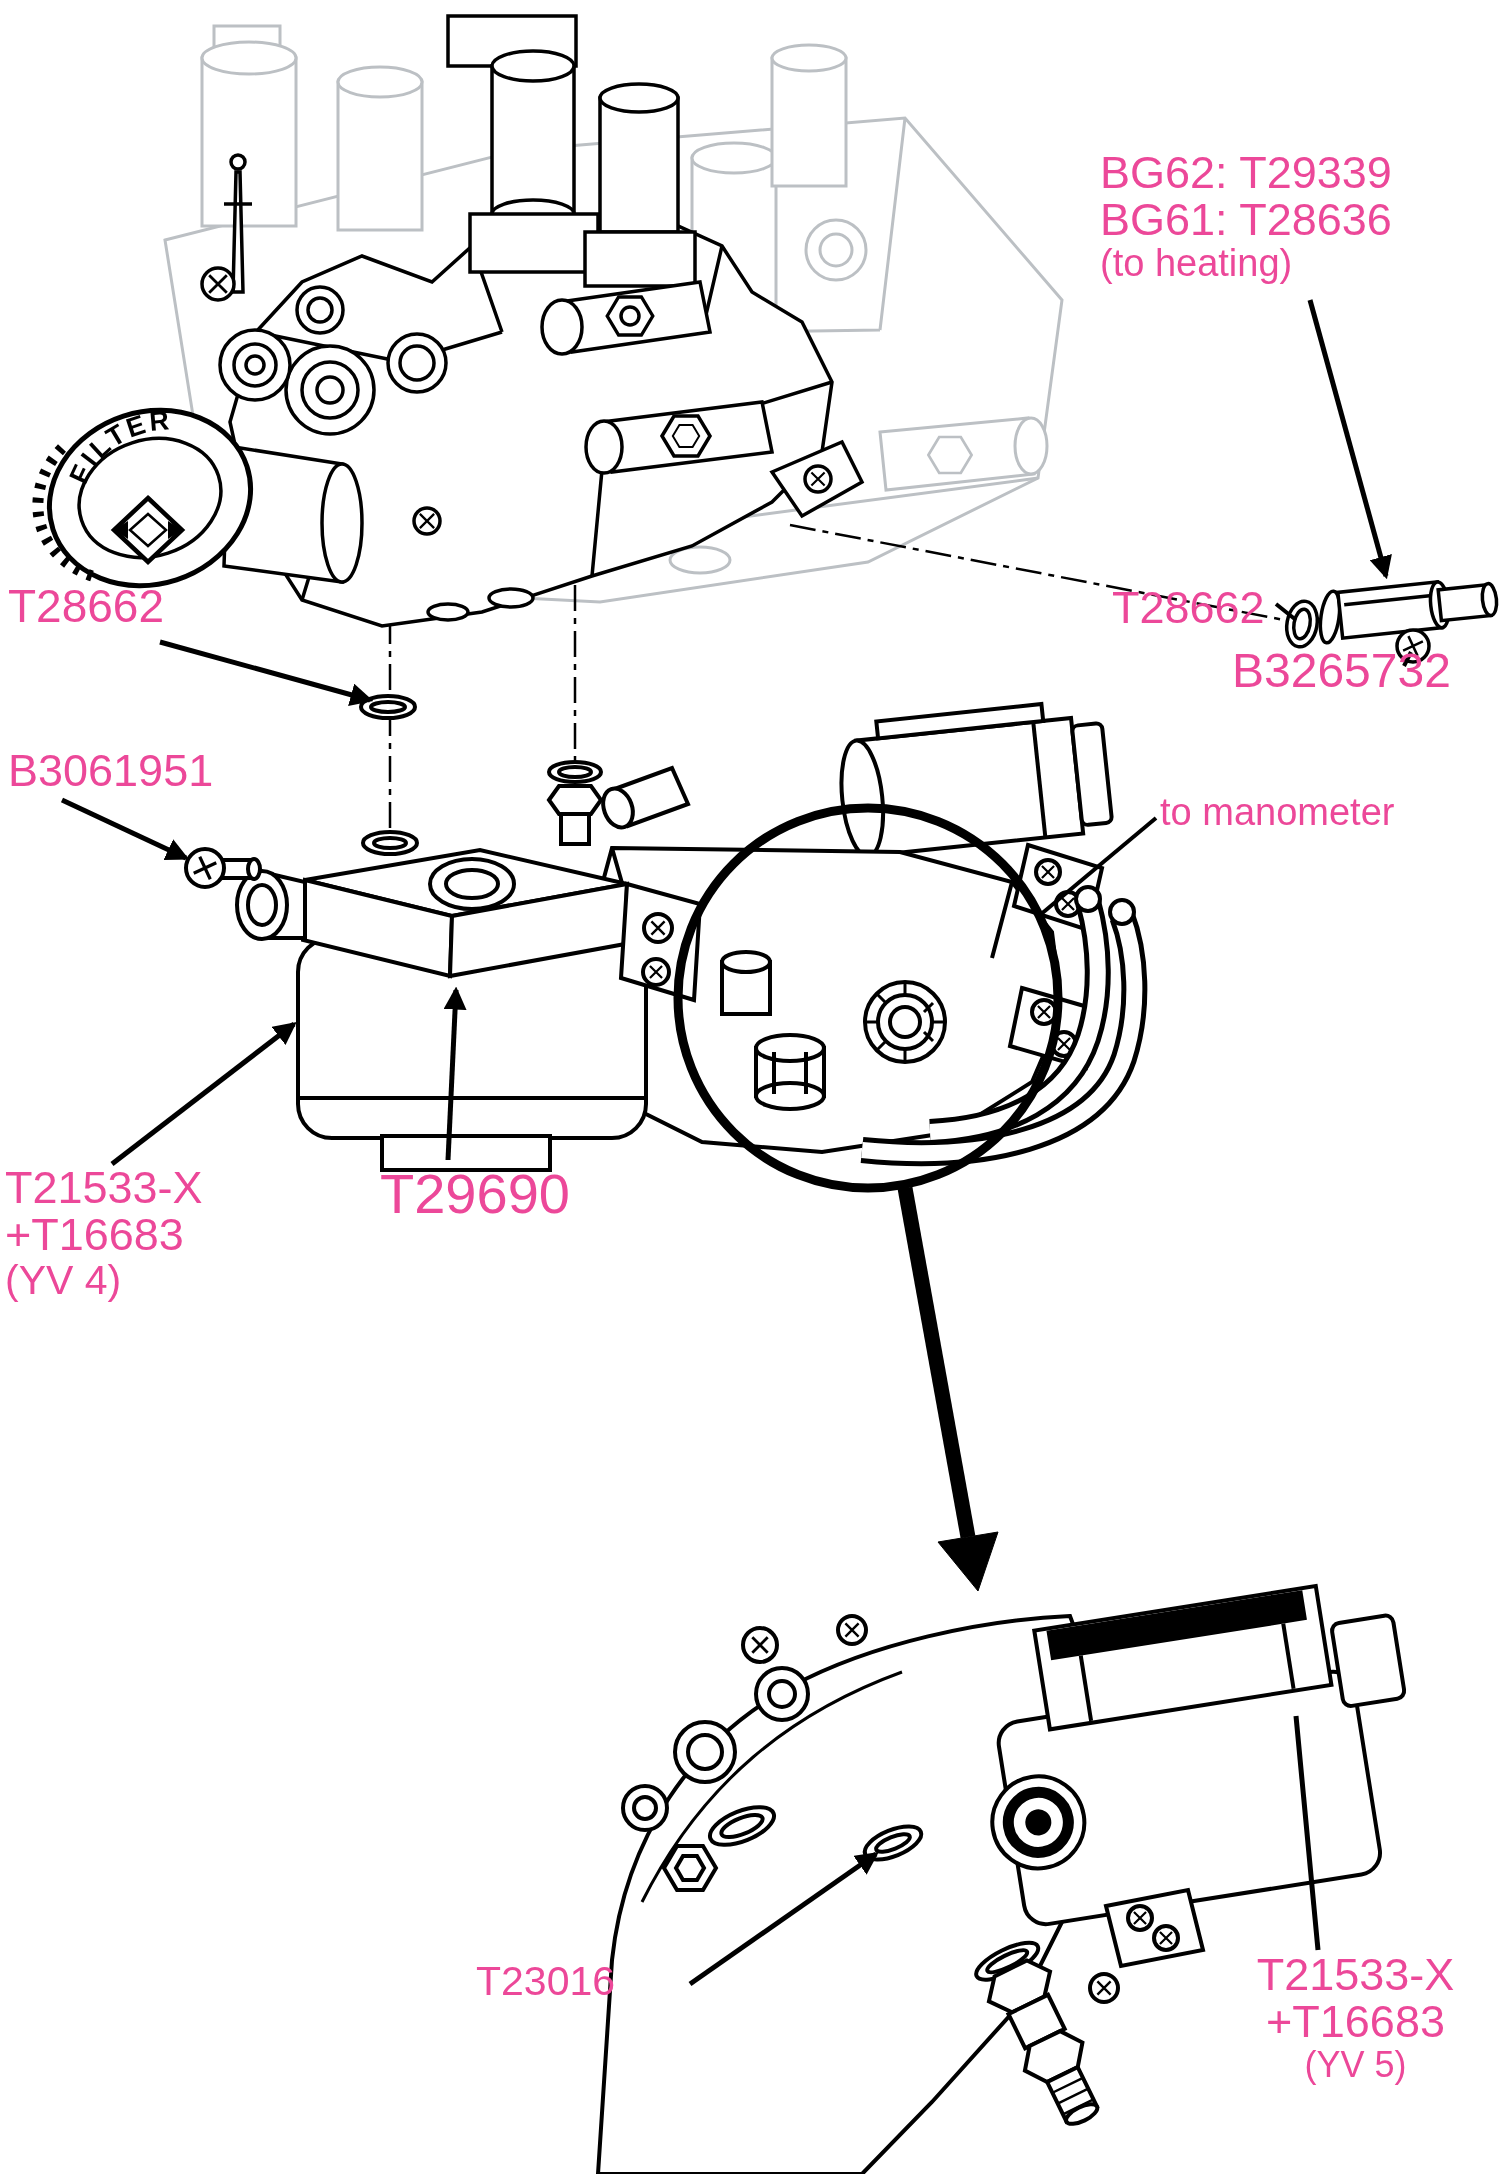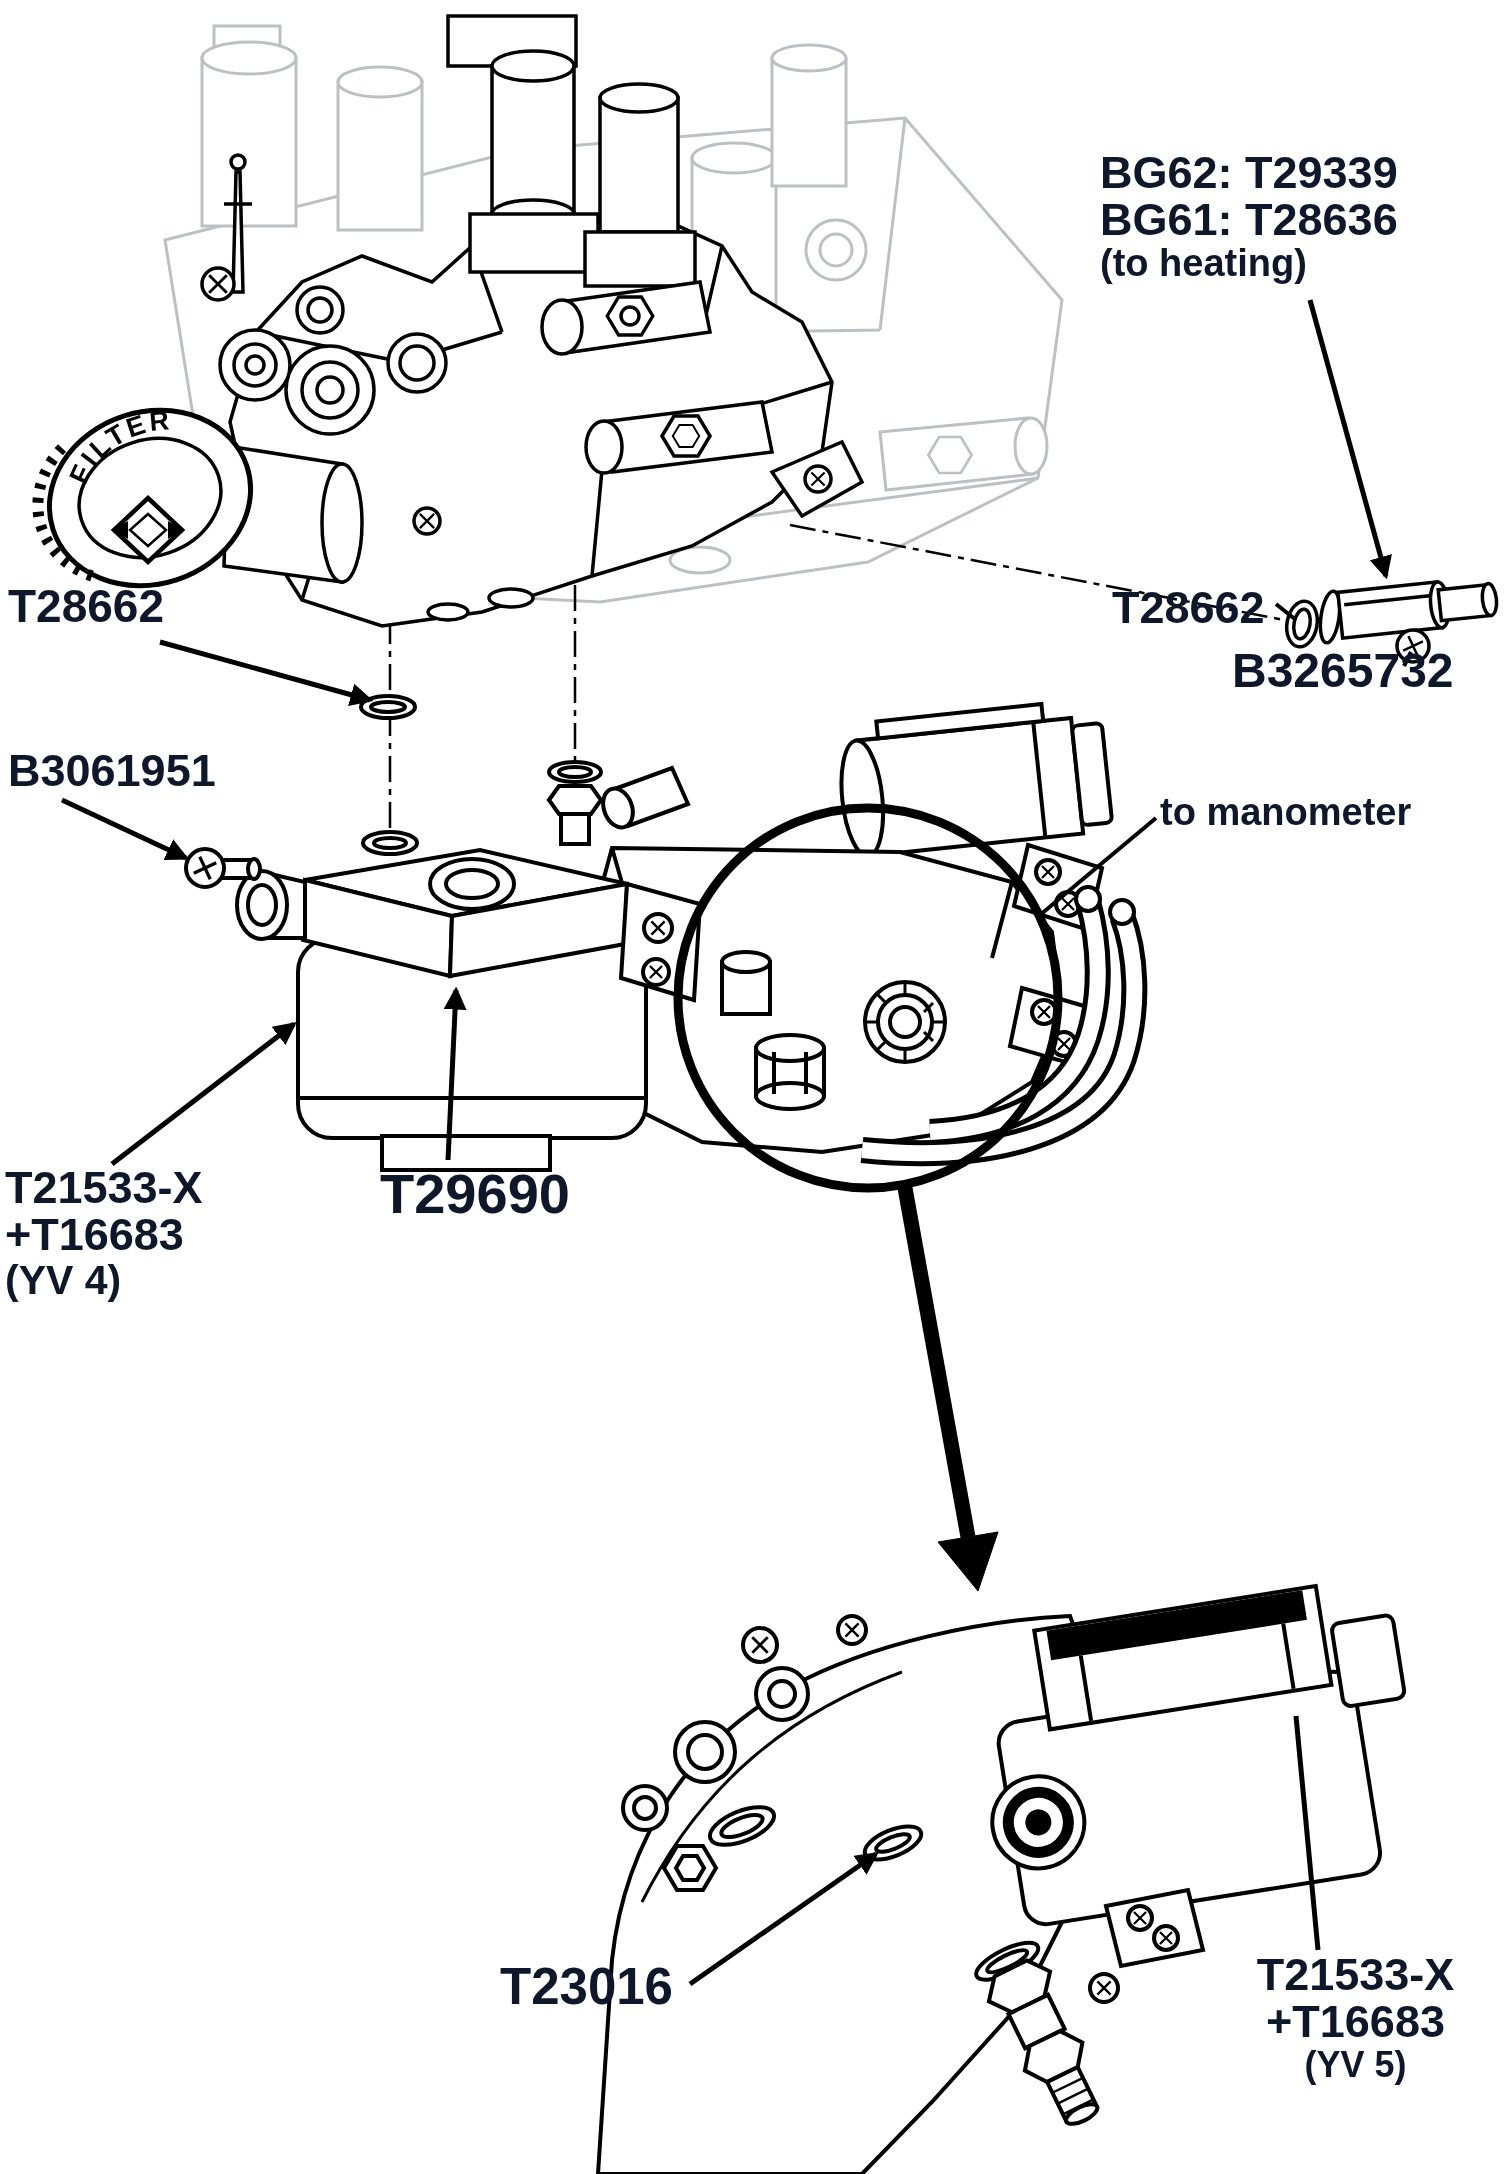--- a/index.html
+++ b/index.html
@@ -1,19 +1,19 @@
 <!DOCTYPE html>
 <html><head>
 <meta charset="utf-8">
 <style>
   html,body{margin:0;padding:0;background:#fff;}
   .canvas{position:relative;width:1504px;height:2174px;background:#fff;overflow:hidden;
           font-family:"Liberation Sans",sans-serif;}
   svg.art{position:absolute;left:0;top:0;}
-  .lbl{position:absolute;font-weight:bold;color:#0f172a;white-space:nowrap;line-height:1.04;}
+  .lbl{position:absolute;font-weight:normal;color:#ec4899;white-space:nowrap;line-height:1.04;}
   .lbl .c{}
 </style>
 </head>
 <body>
 
 <div class="canvas">
 
 <svg class="art" width="1504" height="2174" viewBox="0 0 1504 2174" xmlns="http://www.w3.org/2000/svg">
   <defs>
     <marker id="arr" viewBox="0 0 10 10" refX="8.5" refY="5" markerWidth="4.6" markerHeight="4.6" orient="auto-start-reverse">
@@ -327,21 +327,21 @@
 <div class="lbl" style="left:1160px;top:793px;font-size:38px">to manometer</div>
 
 <div class="lbl" style="left:5px;top:1165px;width:220px;font-size:45px">
   <div>T21533-X</div>
   <div>+T16683</div>
   <div class="c" style="font-size:41px">(YV 4)</div>
 </div>
 
 <div class="lbl" style="left:380px;top:1165px;font-size:56px">T29690</div>
 
-<div class="lbl" style="left:500px;top:1960px;font-size:51px">T23016</div>
+<div class="lbl" style="left:476px;top:1960px;font-size:41px">T23016</div>
 
 <div class="lbl c" style="left:1238px;top:1952px;width:235px;font-size:45px;text-align:center">
   <div>T21533-X</div>
   <div>+T16683</div>
   <div style="font-size:36px">(YV 5)</div>
 </div>
 
 </div>
 
 </body></html>

